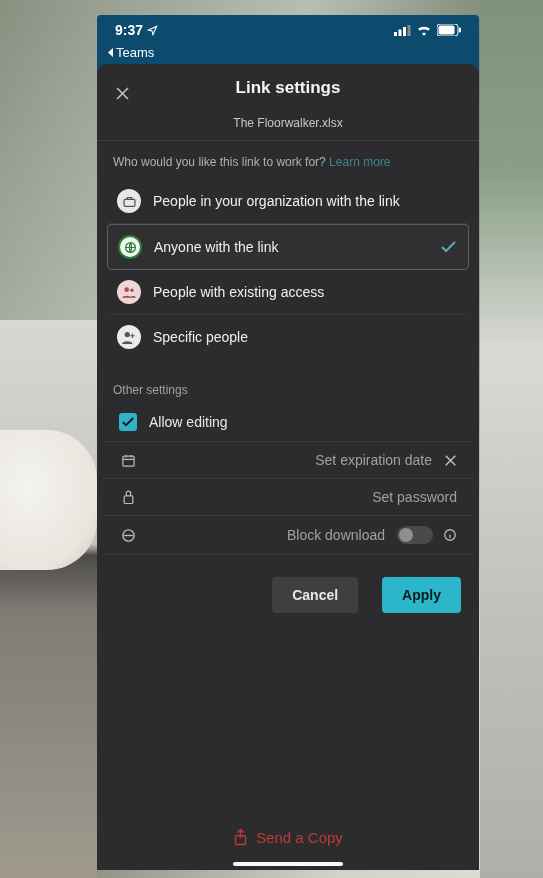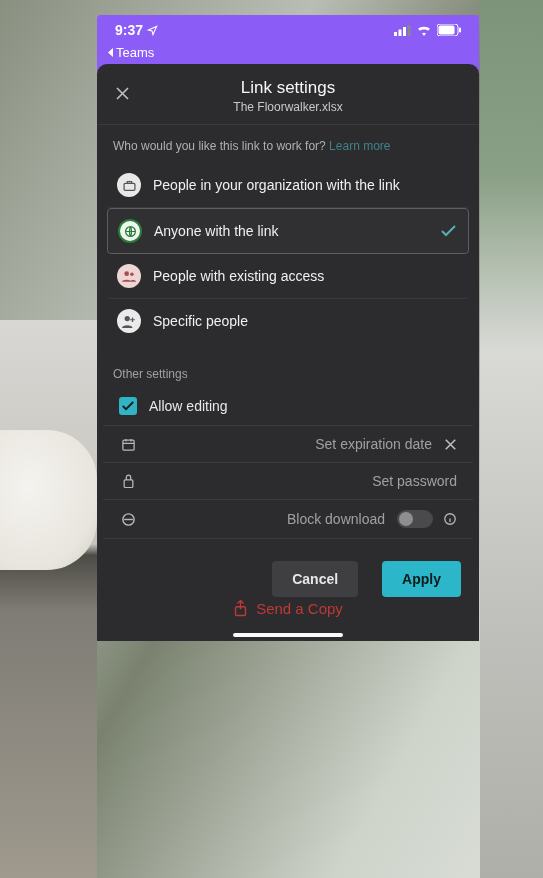--- a/index.html
+++ b/index.html
@@ -43,22 +43,22 @@
       top: 0;
       width: 63px;
       height: 878px;
       background: linear-gradient(to bottom, #7d947a 0%, #8aa086 20%, #d9dad6 40%, #c0c1bc 70%, #aeafa8 100%);
     }
     .phone {
       position: absolute;
       left: 97px;
       top: 15px;
       width: 382px;
-      height: 626px;
-      background: #8b5cf6;
+      height: 855px;
+      background: #0c4a6e;
       border-radius: 4px 4px 0 0;
       overflow: hidden;
       display: flex;
       flex-direction: column;
     }
     .status-bar {
       height: 30px;
       display: flex;
       justify-content: space-between;
       align-items: center;
@@ -96,27 +96,27 @@
       position: relative;
     }
     .panel-header {
       text-align: center;
       padding: 14px 0 10px;
       position: relative;
       border-bottom: 1px solid #3b3b3d;
     }
     .panel-title {
       font-size: 17px;
-      font-weight: 400;
+      font-weight: 700;
       color: #f5f5f7;
     }
     .panel-subtitle {
       font-size: 12px;
       color: #c8c8c9;
-      margin-top: 2px;
+      margin-top: 18px;
     }
     .close-x {
       position: absolute;
       left: 14px;
       top: 18px;
       width: 22px;
       height: 22px;
       display: flex;
       align-items: center;
       justify-content: center;

